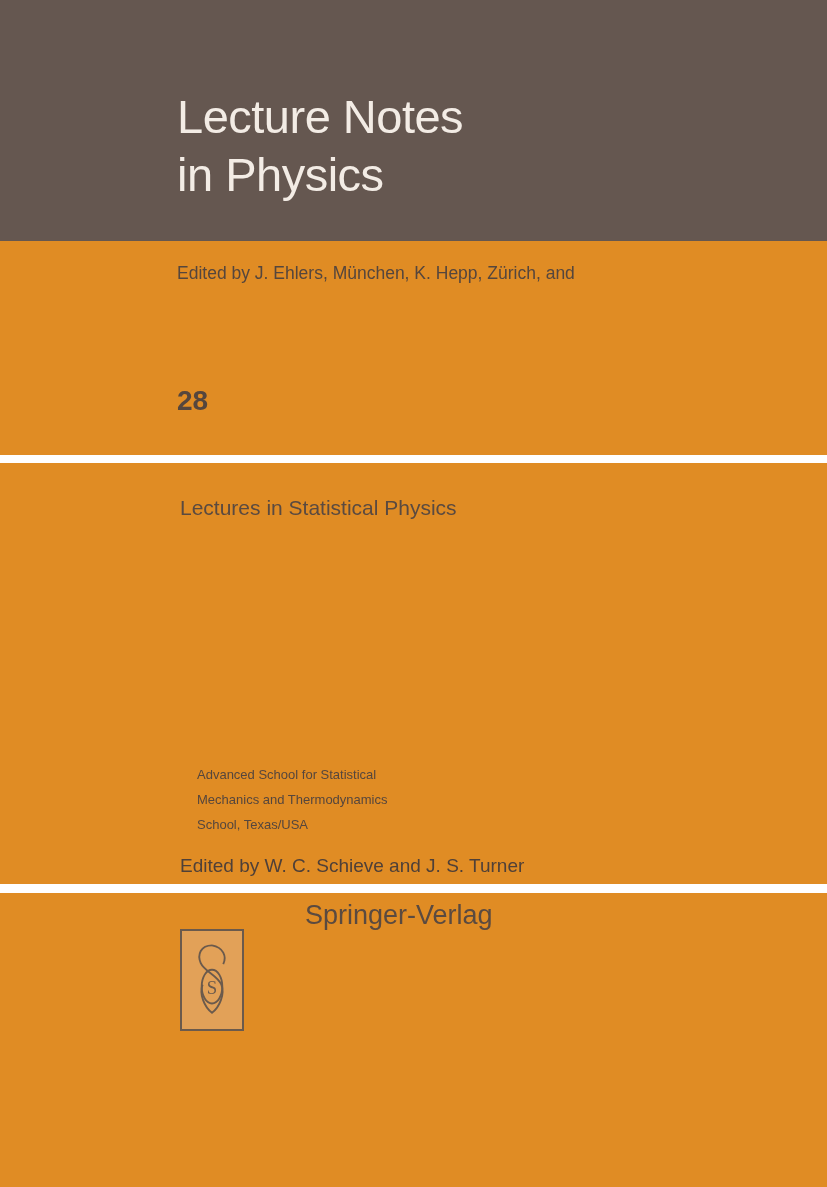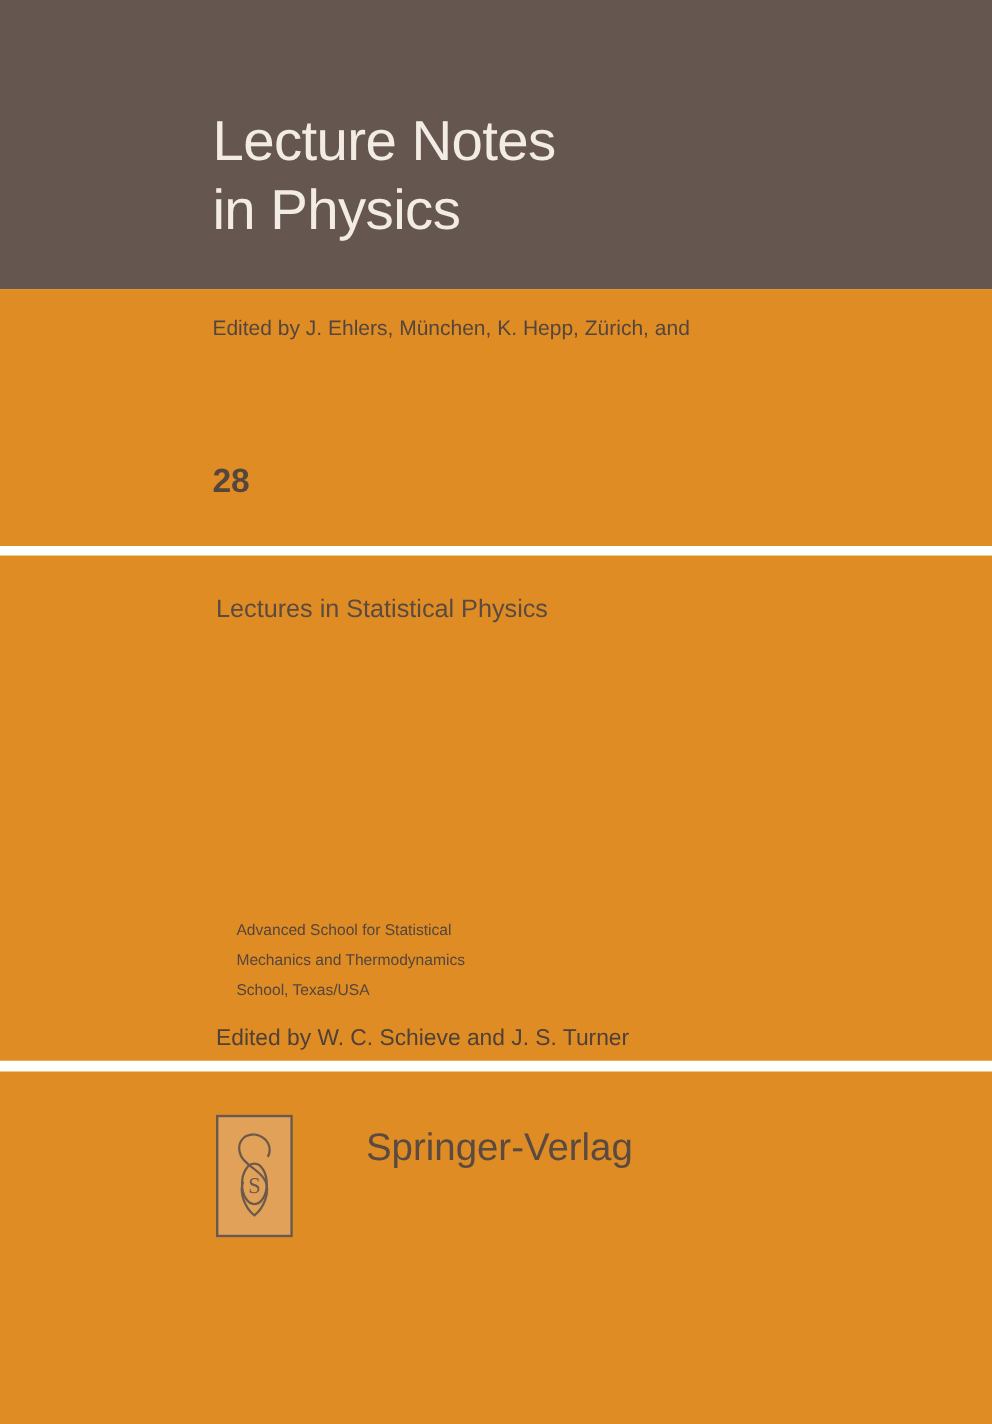--- a/index.html
+++ b/index.html
@@ -120,24 +120,24 @@
     position: absolute;
     left: 0;
     top: 893px;
     width: 827px;
     height: 294px;
     background: #e08c24;
   }
   .publisher {
     position: absolute;
     left: 305px;
-    top: 937px;
+    top: 896px;
     width: 470px;
     color: #5a4a40;
-    font-size: 32px;
+    font-size: 27px;
     line-height: 38px;
   }
   .publisher .p-line { display: block; }
   .logo {
     position: absolute;
     left: 180px;
     top: 929px;
     width: 64px;
     height: 102px;
     background: #e2a158;

